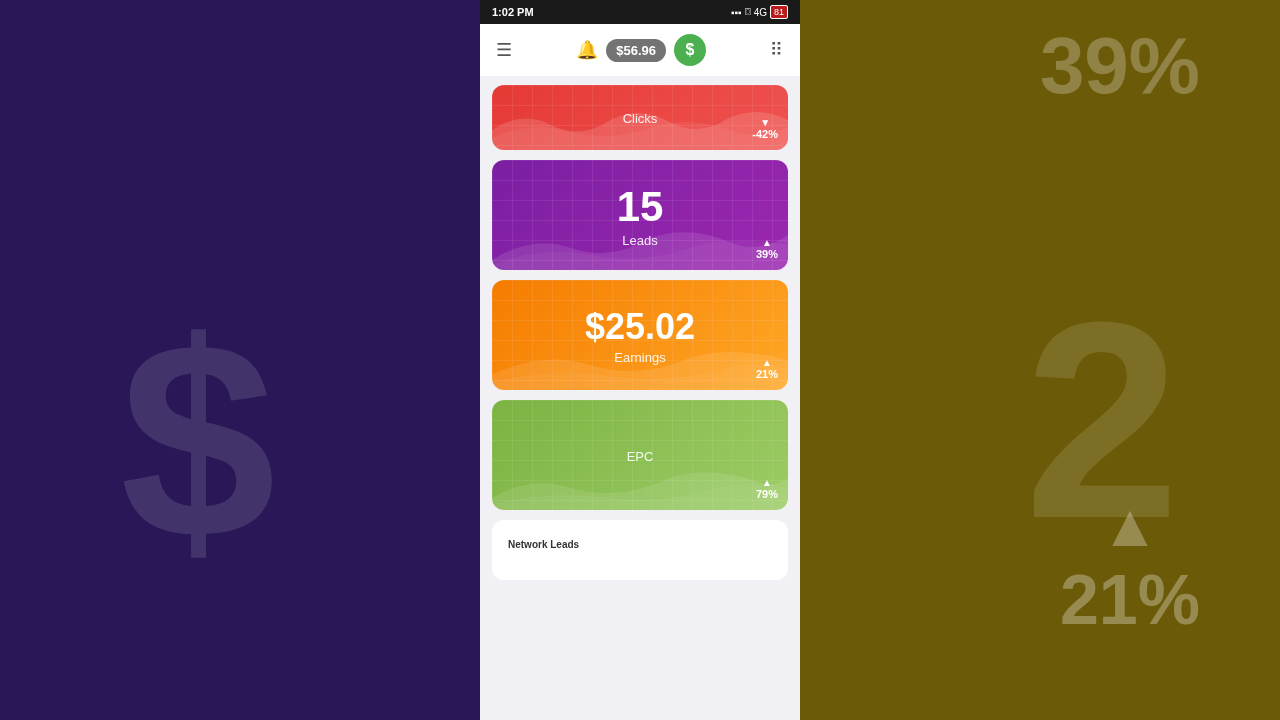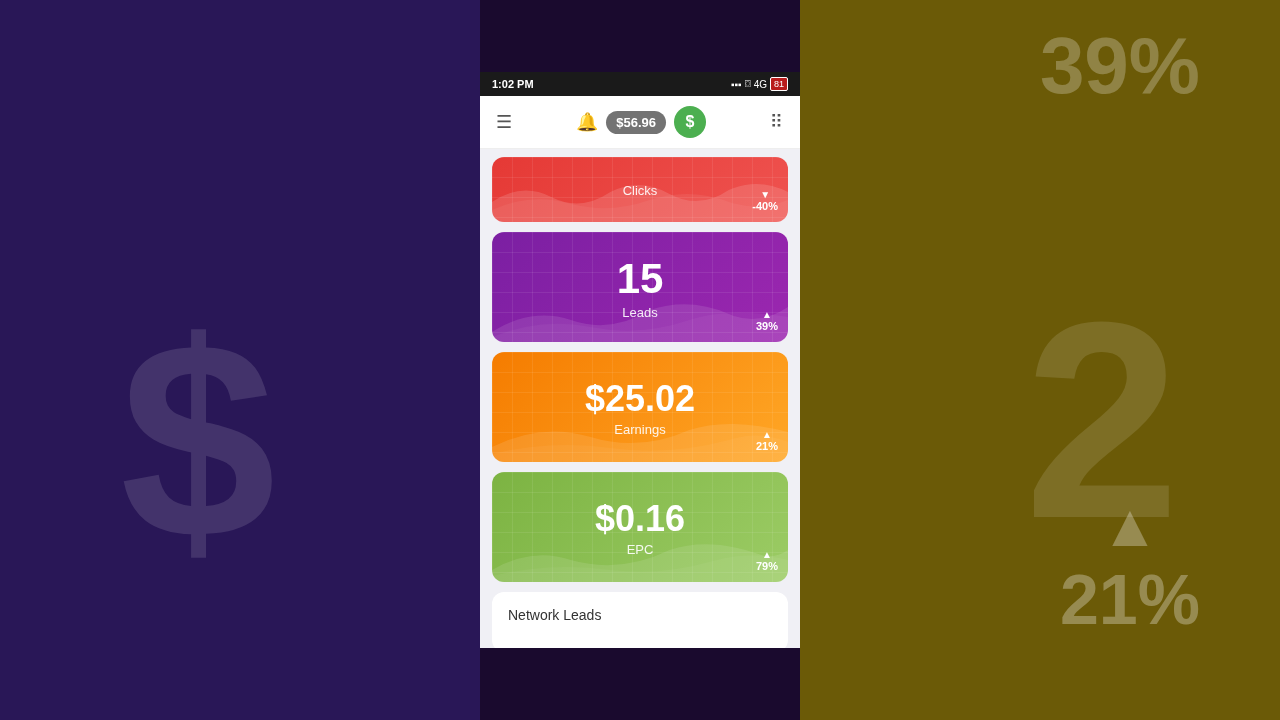--- a/index.html
+++ b/index.html
@@ -82,21 +82,21 @@
     .bg-percent-bottom {
       font-size: 70px;
       color: rgba(255,255,255,0.3);
       font-weight: bold;
     }
 
     
     .phone {
       position: relative;
       width: 320px;
-      height: 576px;
+      height: 720px;
       background: #f0f0f5;
       z-index: 10;
       display: flex;
       flex-direction: column;
       overflow: hidden;
     }
 
     
     .status-bar {
       background: #1a1a1a;
@@ -303,23 +303,23 @@
 
     
     .network-leads-card {
       background: white;
       border-radius: 12px;
       padding: 14px 16px;
       min-height: 60px;
     }
 
     .network-leads-title {
-      font-size: 14px;
+      font-size: 10px;
       color: #333;
-      font-weight: 400;
+      font-weight: 700;
     }
 
     
     .wave-svg {
       position: absolute;
       bottom: 0;
       left: 0;
       right: 0;
       width: 100%;
       height: 50px;
@@ -369,21 +369,21 @@
   <div class="content">
 
     <div class="stat-card clicks-card" style="min-height:65px;">
       <svg class="wave-svg" viewBox="0 0 300 50" preserveAspectRatio="none">
         <path d="M0,30 Q30,10 60,25 Q90,40 120,20 Q150,5 180,22 Q210,38 240,18 Q270,5 300,20 L300,50 L0,50 Z" fill="rgba(255,255,255,0.4)"></path>
         <path d="M0,38 Q40,20 80,32 Q120,42 160,28 Q200,15 240,30 Q270,40 300,28 L300,50 L0,50 Z" fill="rgba(255,255,255,0.2)"></path>
       </svg>
       <span class="card-label">Clicks</span>
       <div class="card-badge">
         <span class="badge-arrow-down">▼</span>
-        <span class="badge-percent">-40%</span>
+        <span class="badge-percent">-42%</span>
       </div>
     </div>
 
     <div class="stat-card leads-card">
       <svg class="wave-svg" viewBox="0 0 300 50" preserveAspectRatio="none">
         <path d="M0,40 Q40,15 80,28 Q120,42 160,18 Q200,5 240,22 Q270,35 300,15 L300,50 L0,50 Z" fill="rgba(255,255,255,0.3)"></path>
         <path d="M0,45 Q50,25 100,35 Q150,45 200,28 Q240,15 300,25 L300,50 L0,50 Z" fill="rgba(255,255,255,0.15)"></path>
       </svg>
       <span class="card-value">15</span>
       <span class="card-label">Leads</span>
@@ -404,21 +404,20 @@
         <span class="badge-arrow-up">▲</span>
         <span class="badge-percent">21%</span>
       </div>
     </div>
 
     <div class="stat-card epc-card">
       <svg class="wave-svg" viewBox="0 0 300 50" preserveAspectRatio="none">
         <path d="M0,38 Q40,15 80,28 Q130,42 180,18 Q220,5 270,22 Q285,28 300,18 L300,50 L0,50 Z" fill="rgba(255,255,255,0.3)"></path>
         <path d="M0,44 Q60,30 120,38 Q170,44 220,30 Q260,18 300,28 L300,50 L0,50 Z" fill="rgba(255,255,255,0.15)"></path>
       </svg>
-      <span class="card-value">$0.16</span>
       <span class="card-label">EPC</span>
       <div class="card-badge">
         <span class="badge-arrow-up">▲</span>
         <span class="badge-percent">79%</span>
       </div>
     </div>
 
     <div class="network-leads-card">
       <span class="network-leads-title">Network Leads</span>
     </div>

